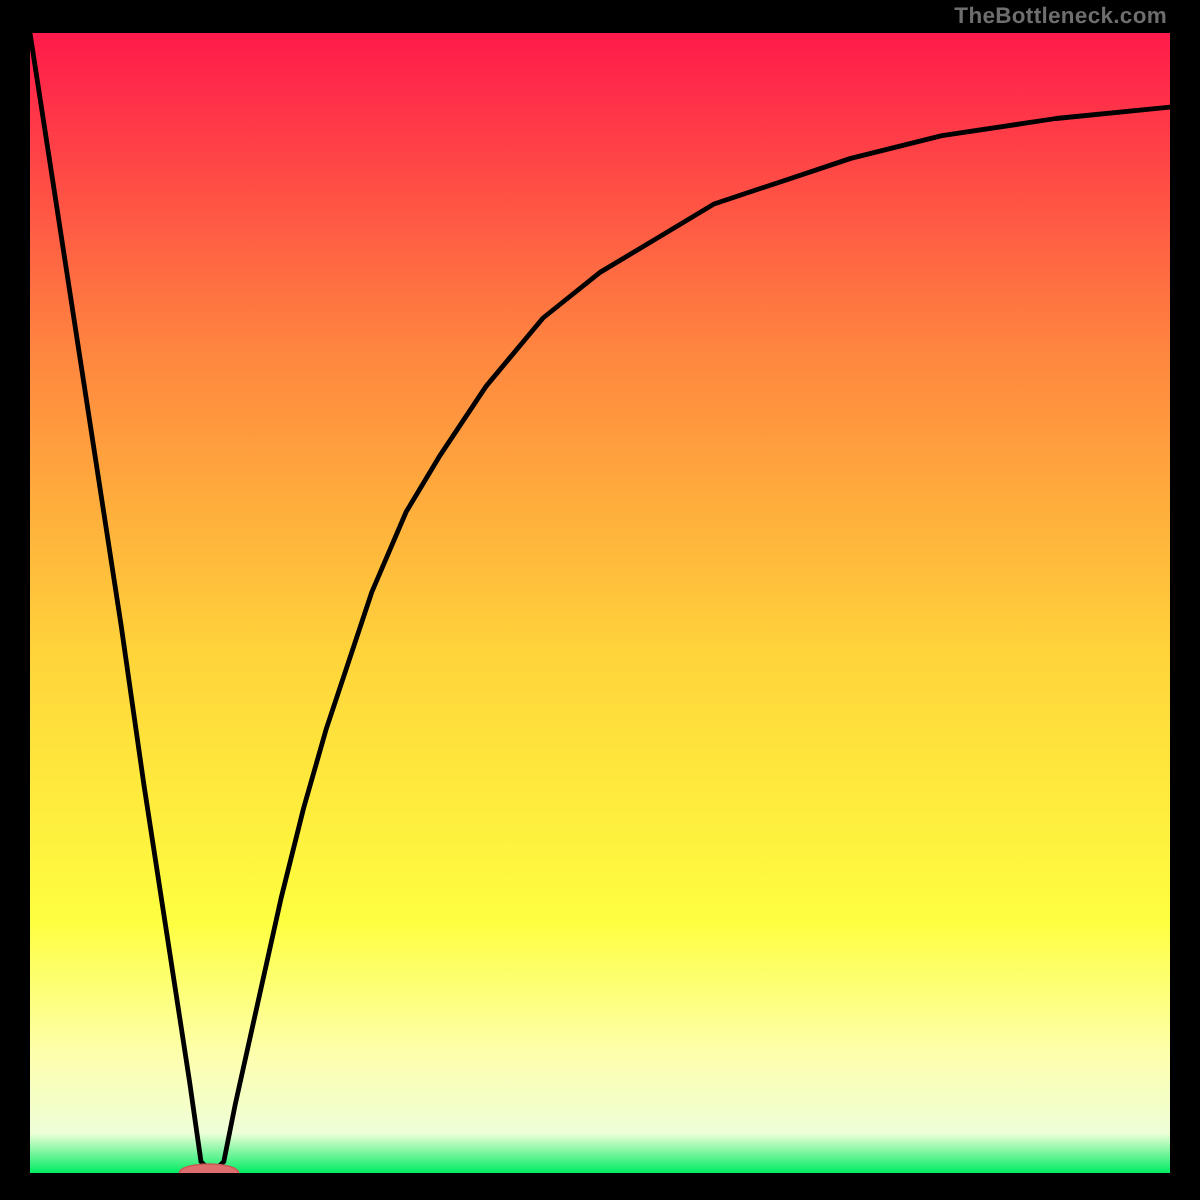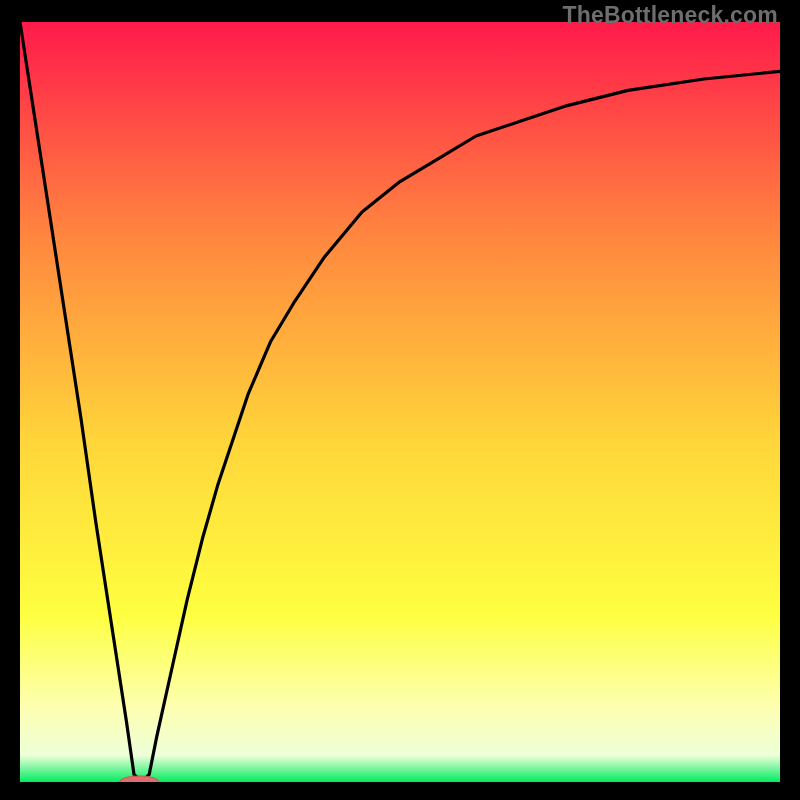--- a/index.html
+++ b/index.html
@@ -16,21 +16,21 @@
     top: 22px;
     width: 760px;
     height: 760px;
     background: #000;
   }
   .watermark {
     position: absolute;
     right: 22px;
     top: 2px;
     font-family: Arial, Helvetica, sans-serif;
-    font-size: 23px;
+    font-size: 15px;
     font-weight: 600;
     color: #6e6e6e;
     letter-spacing: 0.2px;
   }
   svg {
     position: absolute;
     left: 0;
     top: 0;
   }
 </style>

